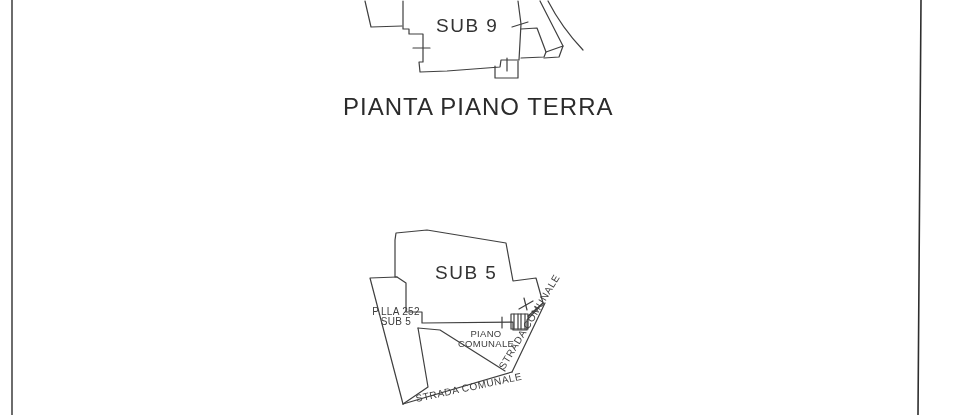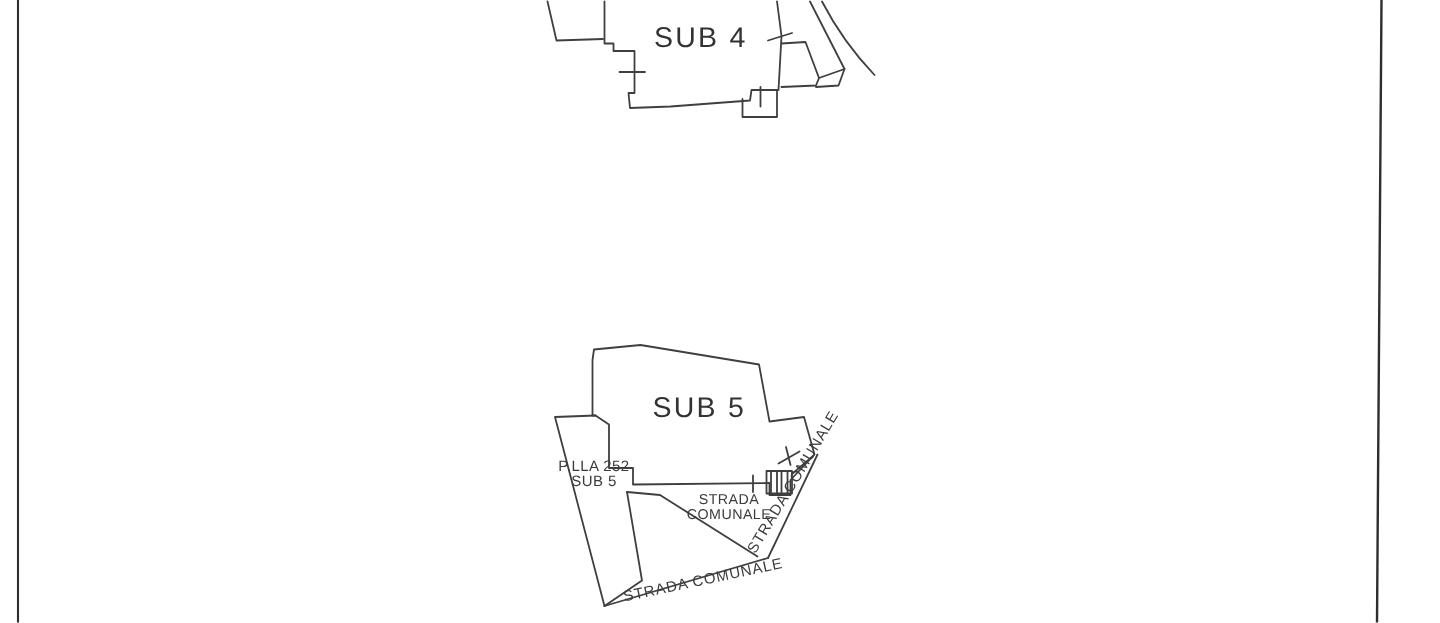--- a/index.html
+++ b/index.html
@@ -103,31 +103,32 @@
       <path d="M528,316 L542,304"></path>
       <path d="M524,298 L527,310"></path>
     </g>
 
     <g>
       <path d="M502,317 L502,328"></path>
       <path d="M519,309 L533,301"></path>
     </g>
   </svg>
 
-  <div class="lbl lbl-sub" id="sub3-label">SUB 4</div>
+  <div class="lbl lbl-sub" id="sub3-label">SUB 9</div>
 
+  <div class="lbl lbl-title" id="title-label">PIANTA PIANO TERRA</div>
 
   <div class="lbl lbl-sub" id="sub5-label">SUB 5</div>
 
   <div class="lbl lbl-small" id="parcel-label">
     <div>P.LLA 252</div>
     <div>SUB 5</div>
   </div>
 
   <div class="lbl lbl-small" id="corte-label">
-    <div>STRADA</div>
+    <div>PIANO</div>
     <div>COMUNALE</div>
   </div>
 
   <div class="lbl lbl-road" id="strada-bottom">STRADA COMUNALE</div>
 
   <div class="lbl lbl-road" id="strada-right">STRADA COMUNALE</div>
 </div>
 
 </body></html>

